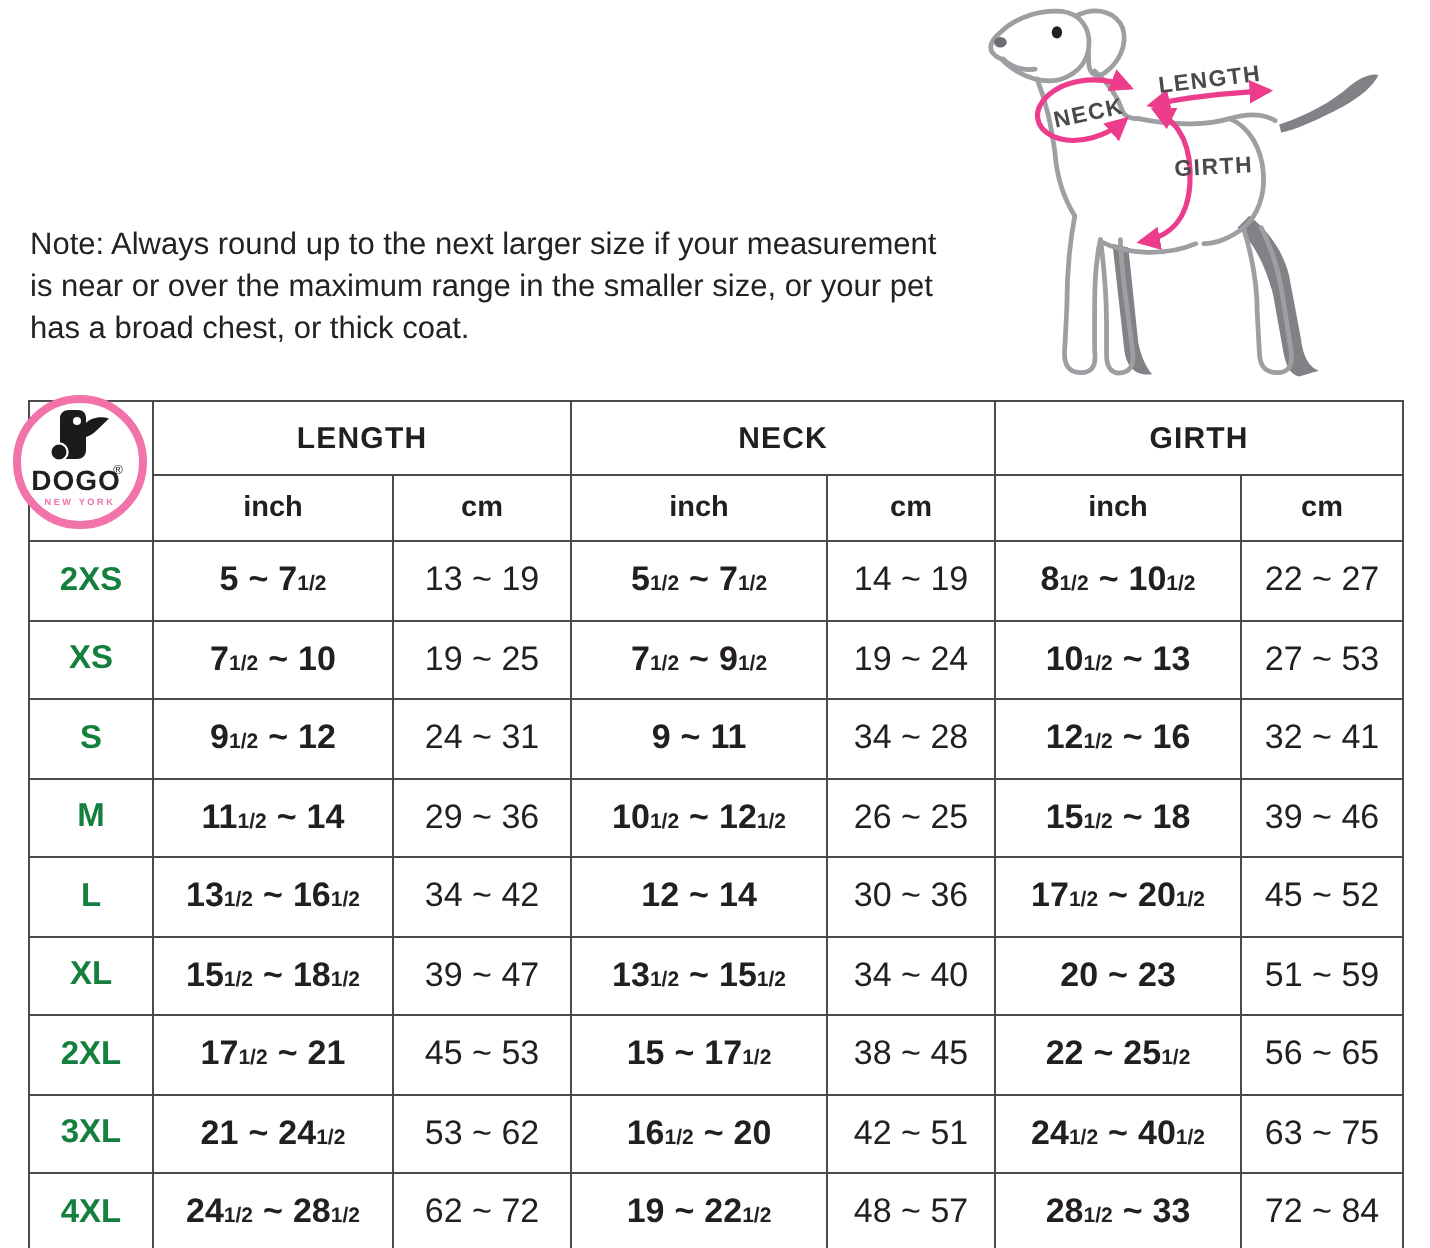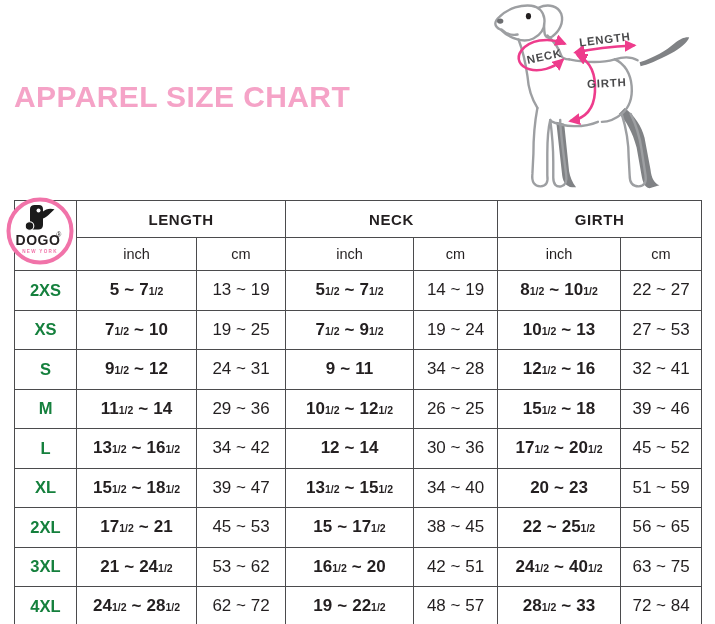--- a/index.html
+++ b/index.html
@@ -25,34 +25,34 @@
   table.size-chart{
     position:absolute;left:14px;top:200px;width:687px;
     border-collapse:collapse;table-layout:fixed;background:#fff;
   }
   table.size-chart th,table.size-chart td{
     border:1.6px solid #4b4b4d;text-align:center;vertical-align:middle;
     padding:0;overflow:hidden;
   }
   th.logo-cell{border:none;background:#fff;}
   th.group{height:36px;font-size:15px;font-weight:bold;letter-spacing:0.6px;}
-  th.unit{height:32px;font-size:14.5px;font-weight:normal;}
+  th.unit{height:32px;font-size:14.5px;font-weight:bold;}
   td.size{font-size:16.5px;font-weight:bold;color:#15803d;}
   td.inch{font-size:17px;font-weight:bold;margin-top:36px;}
   td.cm{font-size:17px;font-weight:normal;}
   tbody td{height:38.5px;}
   .fr{font-size:10.5px;font-weight:bold;}
   .tilde{margin:0 5px;}
 </style>
 </head>
 <body>
 
 <div id="stage">
 
-  <div class="title">APPAREL SIZE CHART</div>
+  <div class="note">Note: Always round up to the next larger size if your measurement is near or over the maximum range in the smaller size, or your pet has a broad chest, or thick coat.</div>
 
   <svg class="dog-fig" viewBox="0 0 255 200" xmlns="http://www.w3.org/2000/svg">
     <defs>
       <marker id="ah" viewBox="0 0 10 10" refX="7.5" refY="5" markerWidth="4.6" markerHeight="4.6" orient="auto-start-reverse">
         <path d="M0,0 L10,5 L0,10 z" fill="#ee3c8c"></path>
       </marker>
     </defs>
 
     <g fill="#808285" stroke="none">
       <path d="M181,62 C196,57 208,50 216,43 C222,38 228,36 231,37 C229,42 222,48 213,53 C200,60 188,65 182,66 Z"></path>

